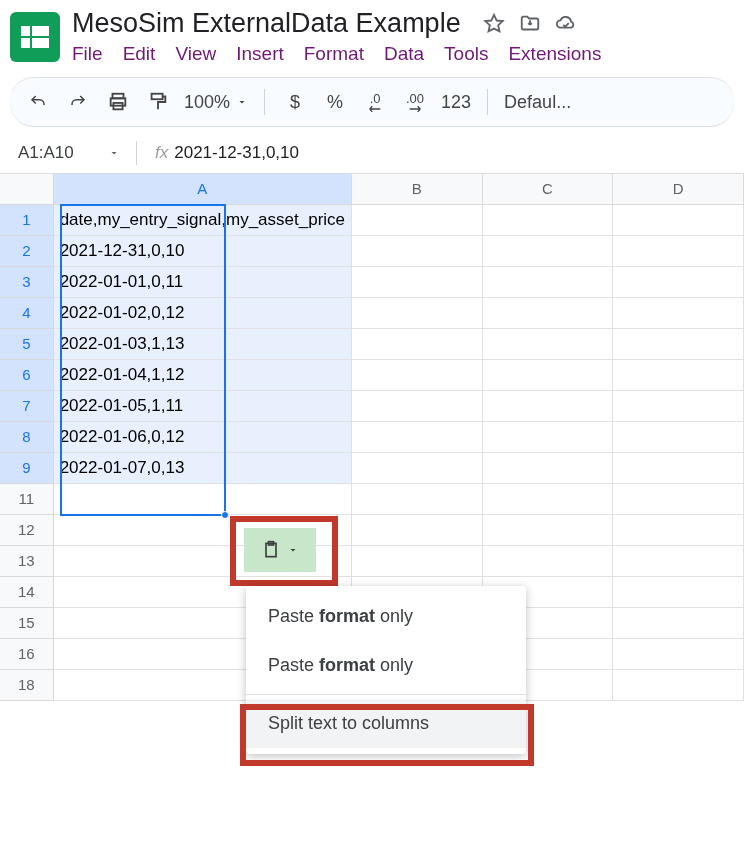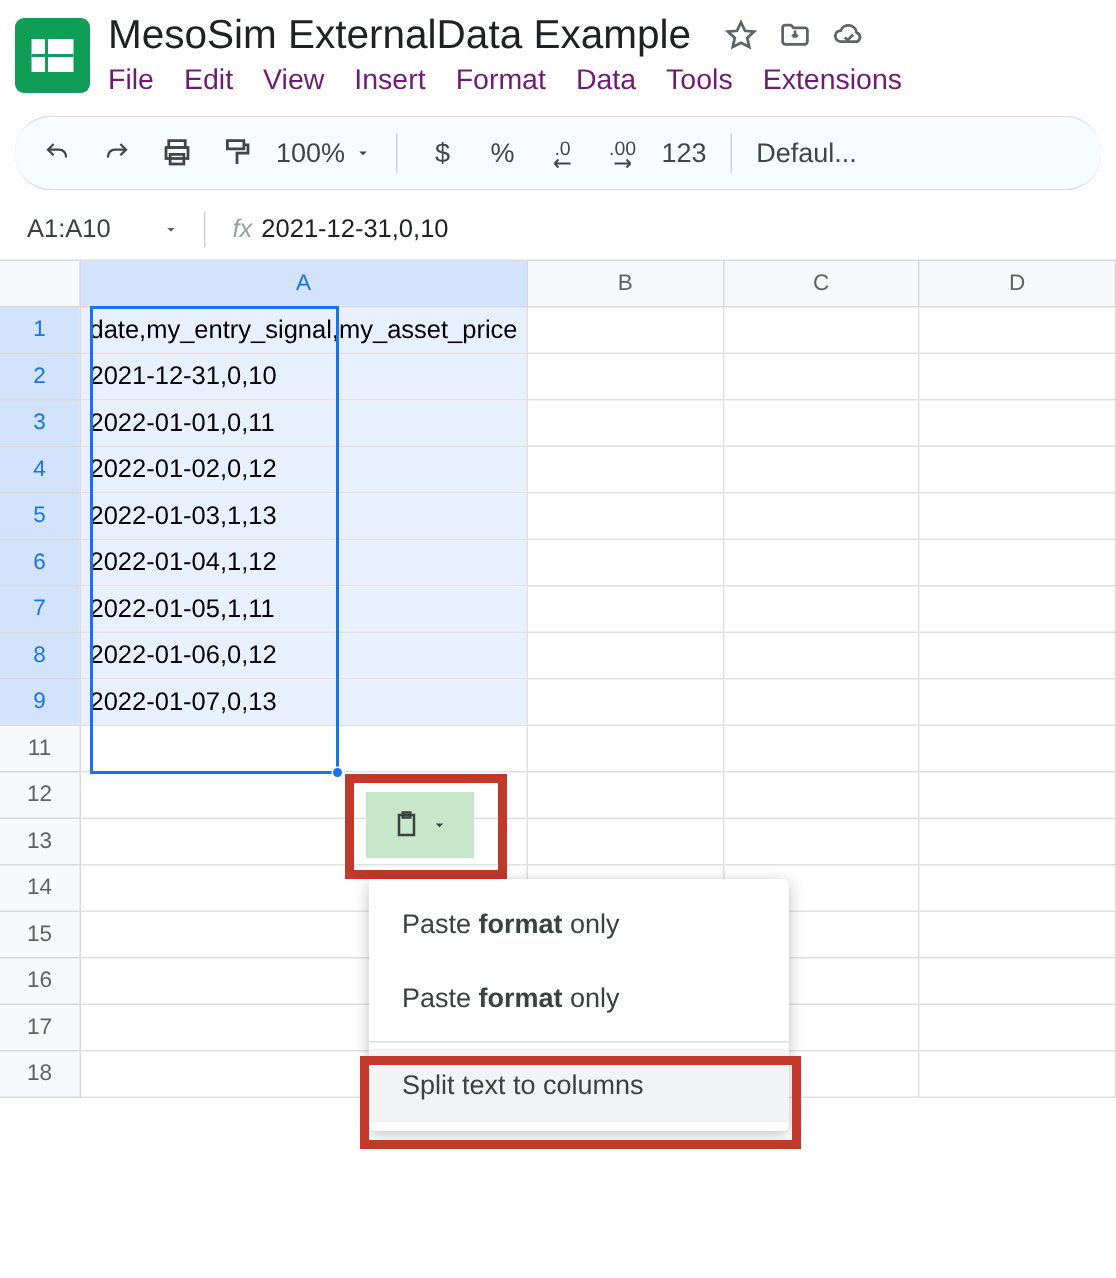--- a/index.html
+++ b/index.html
@@ -279,27 +279,20 @@
           <td class="cell"></td>
         </tr>
   <tr>
           <td class="rowhead">16</td>
           <td class="cell"></td>
           <td class="cell"></td>
           <td class="cell"></td>
           <td class="cell"></td>
         </tr>
   <tr>
-          <td class="rowhead">17</td>
-          <td class="cell"></td>
-          <td class="cell"></td>
-          <td class="cell"></td>
-          <td class="cell"></td>
-        </tr>
-  <tr>
           <td class="rowhead">18</td>
           <td class="cell"></td>
           <td class="cell"></td>
           <td class="cell"></td>
           <td class="cell"></td>
         </tr>
 </tbody>
     </table>
 
 <div class="selborder" style="left:60px; top:30px; width:166px; height:312px;">

